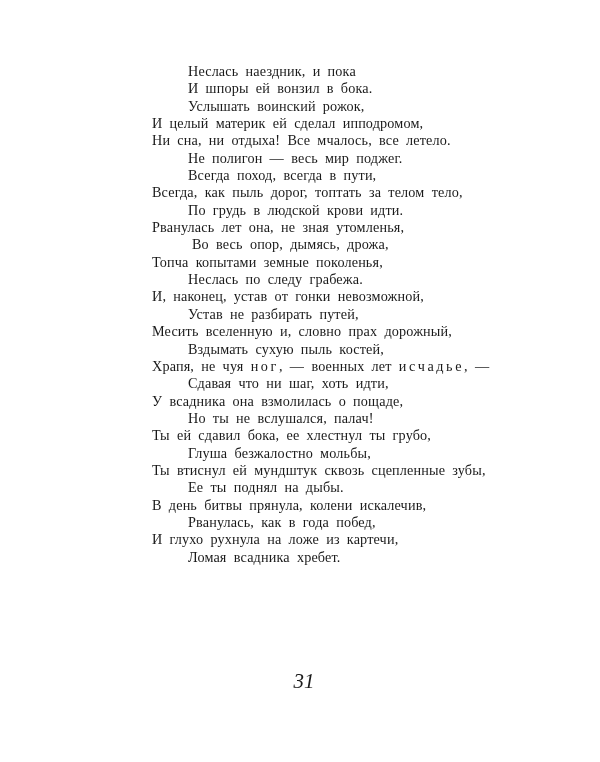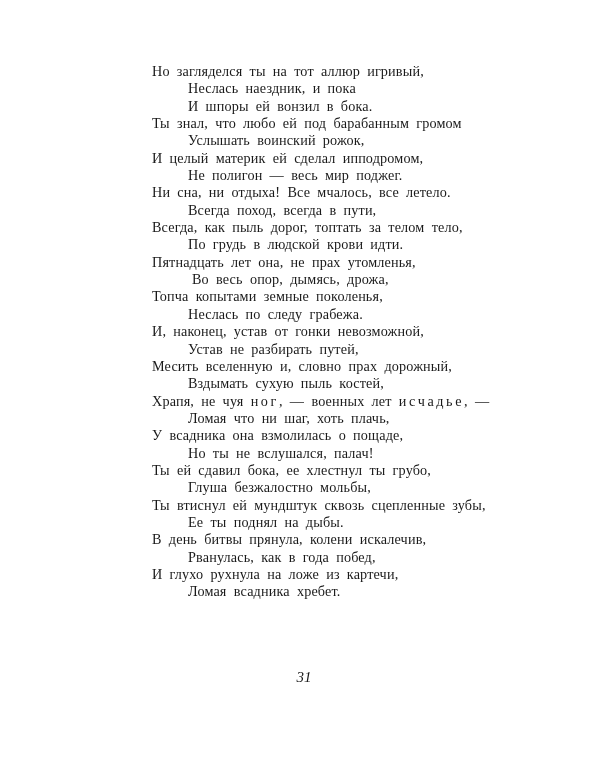--- a/index.html
+++ b/index.html
@@ -49,53 +49,51 @@
     .spaced {
       letter-spacing: 2.6px;
       text-align: center;
     }
     .page-number {
       position: absolute;
       left: 0;
       width: 600px;
       top: 669px;
       text-align: center;
-      font-size: 15px;
+      font-size: 21px;
       font-style: italic;
       color: #1a1a1a;
       padding-left: 8px;
       box-sizing: border-box;
     }
   </style>
 </head>
 <body>
 
 <div class="page">
   <div class="poem">
-    <span class="line">Но загляделся ты на тот аллюр игривый,</span>
     <span class="line indent">Неслась  наездник,  и  пока</span>
     <span class="line indent">И шпоры ей вонзил в бока.</span>
-    <span class="line">Ты знал, что любо ей под барабанным громом</span>
     <span class="line indent">Услышать  воинский  рожок,</span>
     <span class="line">И целый материк ей сделал ипподромом,</span>
+    <span class="line">Ни сна, ни отдыха! Все мчалось, все летело.</span>
     <span class="line indent">Не полигон — весь мир поджег.</span>
-    <span class="line">Ни сна, ни отдыха! Все мчалось, все летело.</span>
     <span class="line indent">Всегда поход, всегда в пути,</span>
     <span class="line">Всегда, как пыль дорог, топтать за телом тело,</span>
     <span class="line indent">По грудь в людской крови идти.</span>
-    <span class="line">Пятнадцать лет она, не прах утомленья,</span>
+    <span class="line">Рванулась лет она, не зная утомленья,</span>
     <span class="line indent-more">Во весь опор, дымясь, дрожа,</span>
     <span class="line">Топча копытами земные поколенья,</span>
     <span class="line indent">Неслась по следу грабежа.</span>
     <span class="line">И, наконец, устав от гонки невозможной,</span>
     <span class="line indent">Устав не разбирать путей,</span>
     <span class="line">Месить вселенную и, словно прах дорожный,</span>
     <span class="line indent">Вздымать сухую пыль костей,</span>
     <span class="line"><span>Храпя, не чуя </span><span class="spaced">ног</span><span>, — военных лет </span><span class="spaced">исчадье</span><span>, —</span></span>
-    <span class="line indent">Ломая что ни шаг, хоть плачь,</span>
+    <span class="line indent">Сдавая что ни шаг, хоть идти,</span>
     <span class="line">У всадника она взмолилась о пощаде,</span>
     <span class="line indent">Но ты не вслушался, палач!</span>
     <span class="line">Ты ей сдавил бока, ее хлестнул ты грубо,</span>
     <span class="line indent">Глуша безжалостно мольбы,</span>
     <span class="line">Ты втиснул ей мундштук сквозь сцепленные зубы,</span>
     <span class="line indent">Ее ты поднял на дыбы.</span>
     <span class="line">В день битвы прянула, колени искалечив,</span>
     <span class="line indent">Рванулась, как в года побед,</span>
     <span class="line">И глухо рухнула на ложе из картечи,</span>
     <span class="line indent">Ломая всадника хребет.</span>

